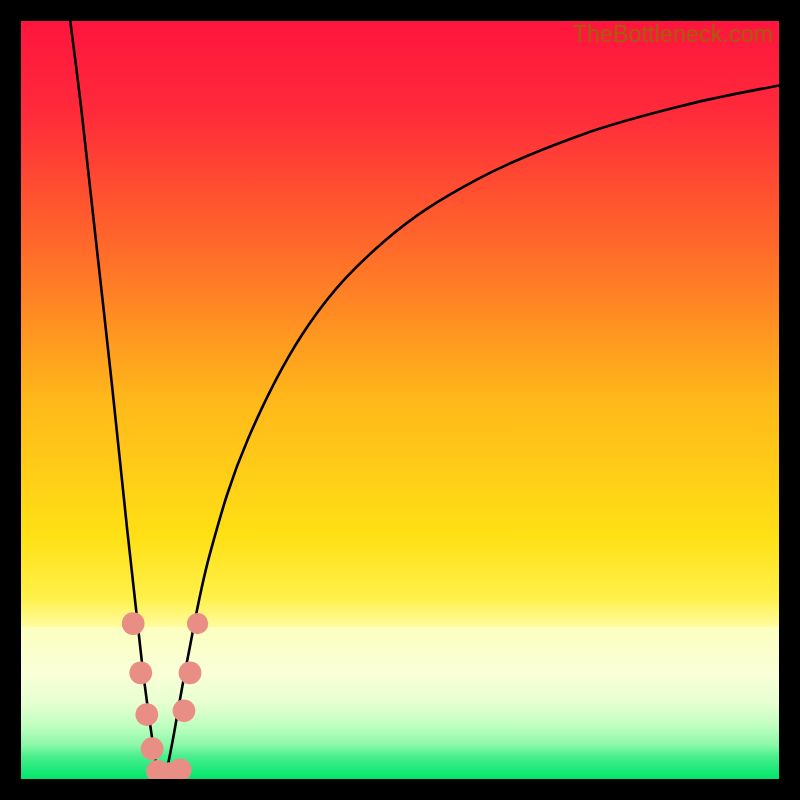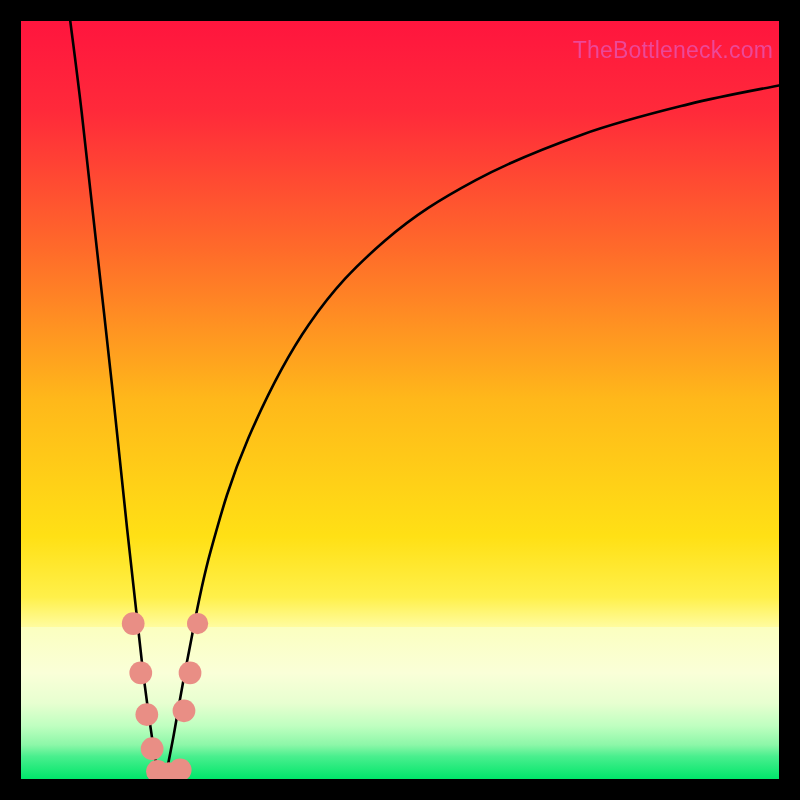--- a/index.html
+++ b/index.html
@@ -21,25 +21,25 @@
   .plot {
     position: absolute;
     left: 21px;
     top: 21px;
     width: 758px;
     height: 758px;
     overflow: hidden;
   }
   .watermark {
     position: absolute;
-    top: 16px;
+    top: 0px;
     right: 6px;
     font-family: Arial, Helvetica, sans-serif;
     font-size: 23px;
-    color: #ec4899;
+    color: #a16207;
     font-weight: 500;
     letter-spacing: 0.2px;
   }
   svg.curves {
     position: absolute;
     left: 0;
     top: 0;
   }
 </style>
 </head>

